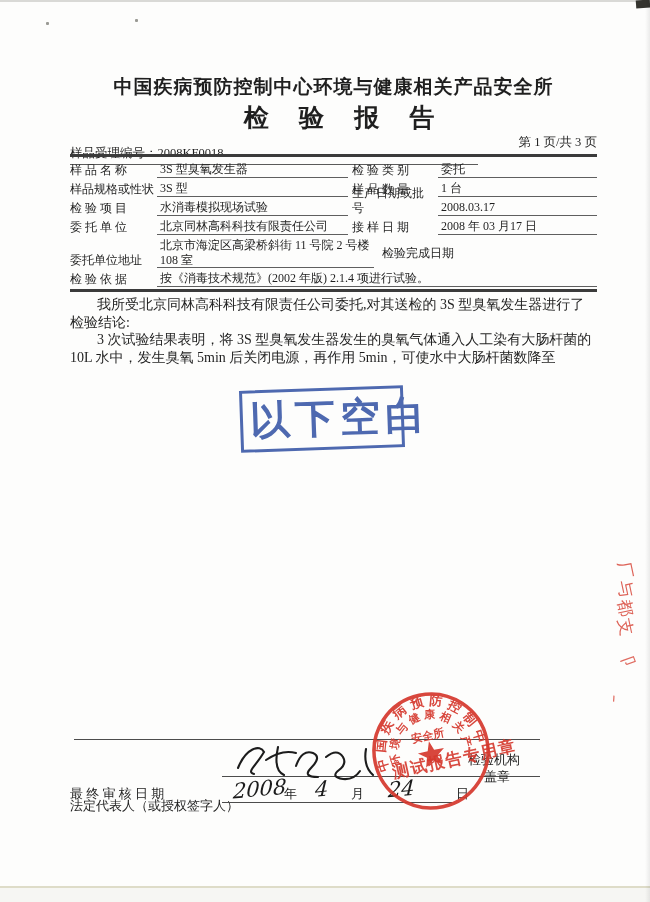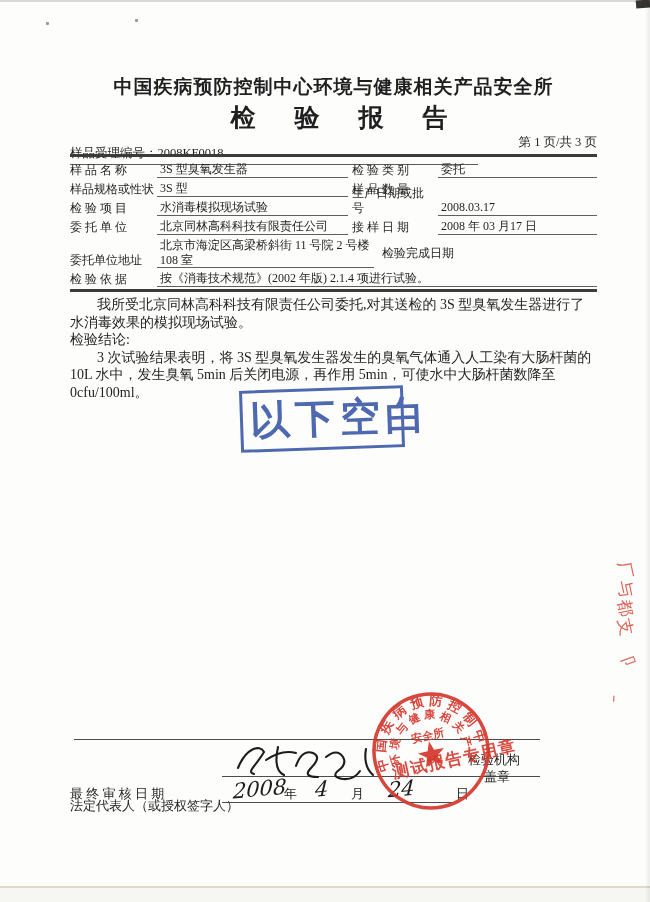--- a/index.html
+++ b/index.html
@@ -14,21 +14,21 @@
   .corner-mark{position:absolute;left:636px;top:0;width:14px;height:8px;background:#35342f;transform:rotate(-4deg);}
   .speck{position:absolute;width:3px;height:3px;background:#9a9a94;border-radius:1px;}
   .bottom-edge{position:absolute;left:0;top:886px;width:650px;height:2px;background:#dedcc8;}
   .below-paper{position:absolute;left:0;top:888px;width:650px;height:14px;background:#f6f6f3;}
   .right-shade{position:absolute;right:0;top:0;width:5px;height:902px;background:linear-gradient(to right,rgba(0,0,0,0),rgba(0,0,0,0.07));}
 
   
   .org-title{position:absolute;left:0;top:74px;width:650px;text-align:center;padding-left:17px;box-sizing:border-box;
     font-size:19px;font-weight:bold;letter-spacing:1px;}
   .report-title{position:absolute;left:0;top:101px;width:650px;text-align:center;padding-left:40px;box-sizing:border-box;
-    font-size:25px;font-weight:bold;letter-spacing:12px;font-family:Liberation Mono, monospace;}
+    font-size:25px;font-weight:bold;letter-spacing:12px;}
 
   
   .meta-row{position:absolute;left:70px;top:134px;width:527px;display:flex;align-items:flex-end;font-size:12.5px;}
   .meta-left{width:408px;border-bottom:1px solid #5a5a5a;padding-bottom:2px;}
   .meta-right{margin-left:auto;padding-bottom:14px;}
   .rule-thick{position:absolute;left:70px;width:527px;height:3px;background:#3b3b3b;}
   .rt1{top:154px;}
   .rt2{top:289px;}
 
   
@@ -112,20 +112,21 @@
   <div class="trow">
     <div class="tl1">样 品 名 称</div>
     <div class="tv1">3S 型臭氧发生器</div>
     <div class="tl2">检 验 类 别</div>
     <div class="tv2">委托</div>
   </div>
   <div class="trow">
     <div class="tl1">样品规格或性状</div>
     <div class="tv1">3S 型</div>
     <div class="tl2">样 品 数 量</div>
+    <div class="tv2">1 台</div>
   </div>
   <div class="trow">
     <div class="tl1">检 验 项 目</div>
     <div class="tv1">水消毒模拟现场试验</div>
     <div class="tl2">生产日期或批号</div>
     <div class="tv2">2008.03.17</div>
   </div>
   <div class="trow">
     <div class="tl1">委 托 单 位</div>
     <div class="tv1">北京同林高科科技有限责任公司</div>
@@ -139,25 +140,23 @@
   </div>
   <div class="trow row-last">
     <div class="tl1">检 验 依 据</div>
     <div class="tv1">按《消毒技术规范》(2002 年版) 2.1.4 项进行试验。</div>
   </div>
 </div>
 <div class="rule-thick rt2"></div>
 
 <div class="report-body">
   <div class="bline indent">我所受北京同林高科科技有限责任公司委托,对其送检的 3S 型臭氧发生器进行了</div>
-  <div class="bline">水消毒效果的模拟现场试验。</div>
   <div class="bline">检验结论:</div>
   <div class="bline indent">3 次试验结果表明，将 3S 型臭氧发生器发生的臭氧气体通入人工染有大肠杆菌的</div>
   <div class="bline">10L 水中，发生臭氧 5min 后关闭电源，再作用 5min，可使水中大肠杆菌数降至</div>
-  <div class="bline">0cfu/100ml。</div>
 </div>
 
 <div class="blue-stamp">
   <div class="blue-stamp-text">以下空白</div>
 </div>
 
 <div class="edge-stamp">
   <span>厂</span>
   <span>与</span>
   <span>都</span>

